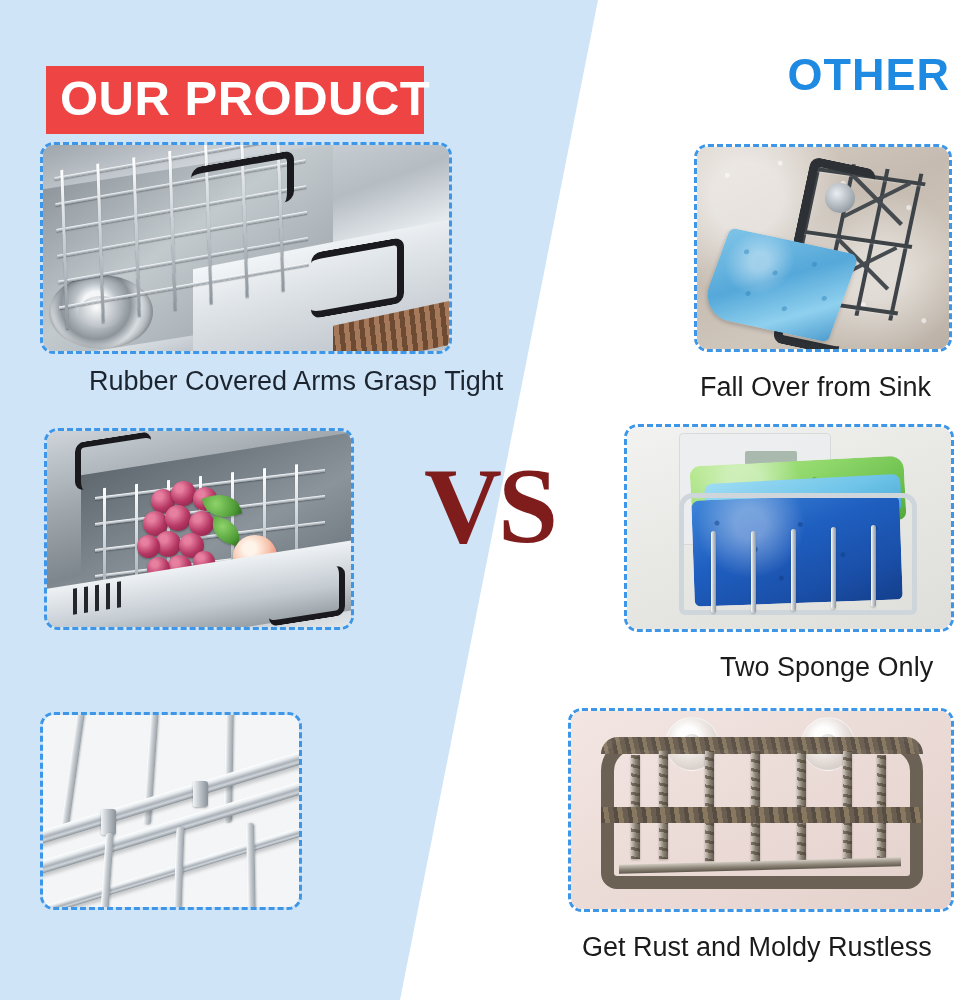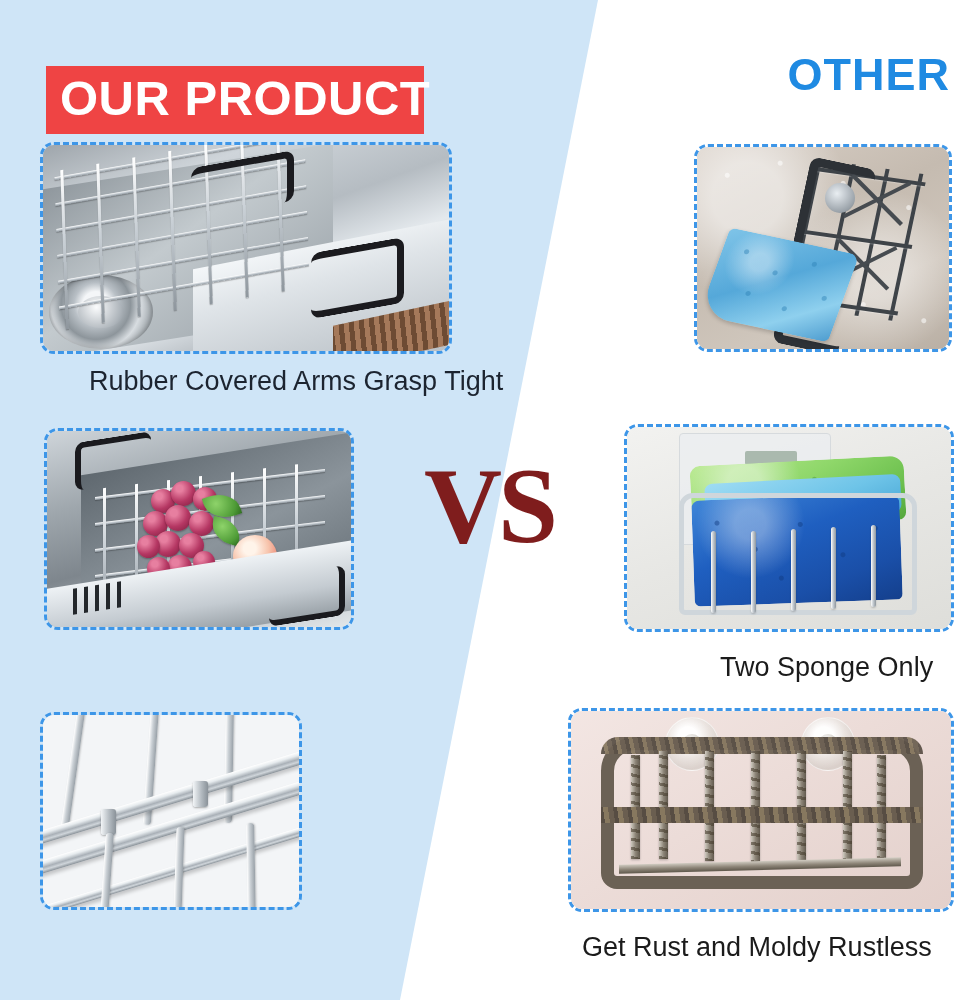--- a/index.html
+++ b/index.html
@@ -577,20 +577,21 @@
         <div class="x2" style="left:30px; top:30px; transform:rotate(-36deg);"></div>
         <div class="x1" style="left:30px; top:96px; transform:rotate(36deg);"></div>
         <div class="x2" style="left:30px; top:96px; transform:rotate(-36deg);"></div>
       </div>
 
       <div class="frame-edge"></div>
       <div class="suction"></div>
       <div class="sponge-blue"></div>
     </div>
   </div>
+  <div class="caption right" style="left:700px; top:372px;">Fall Over from Sink</div>
 
   <div class="photo" id="p5">
     <div class="photo-inner">
       <div class="pale-wall"></div>
       <div class="mount-plate"></div>
       <div class="mount-label"></div>
 
       <div class="sponge-green"></div>
       <div class="sponge-lightblue"></div>
       <div class="sponge-navy"></div>

